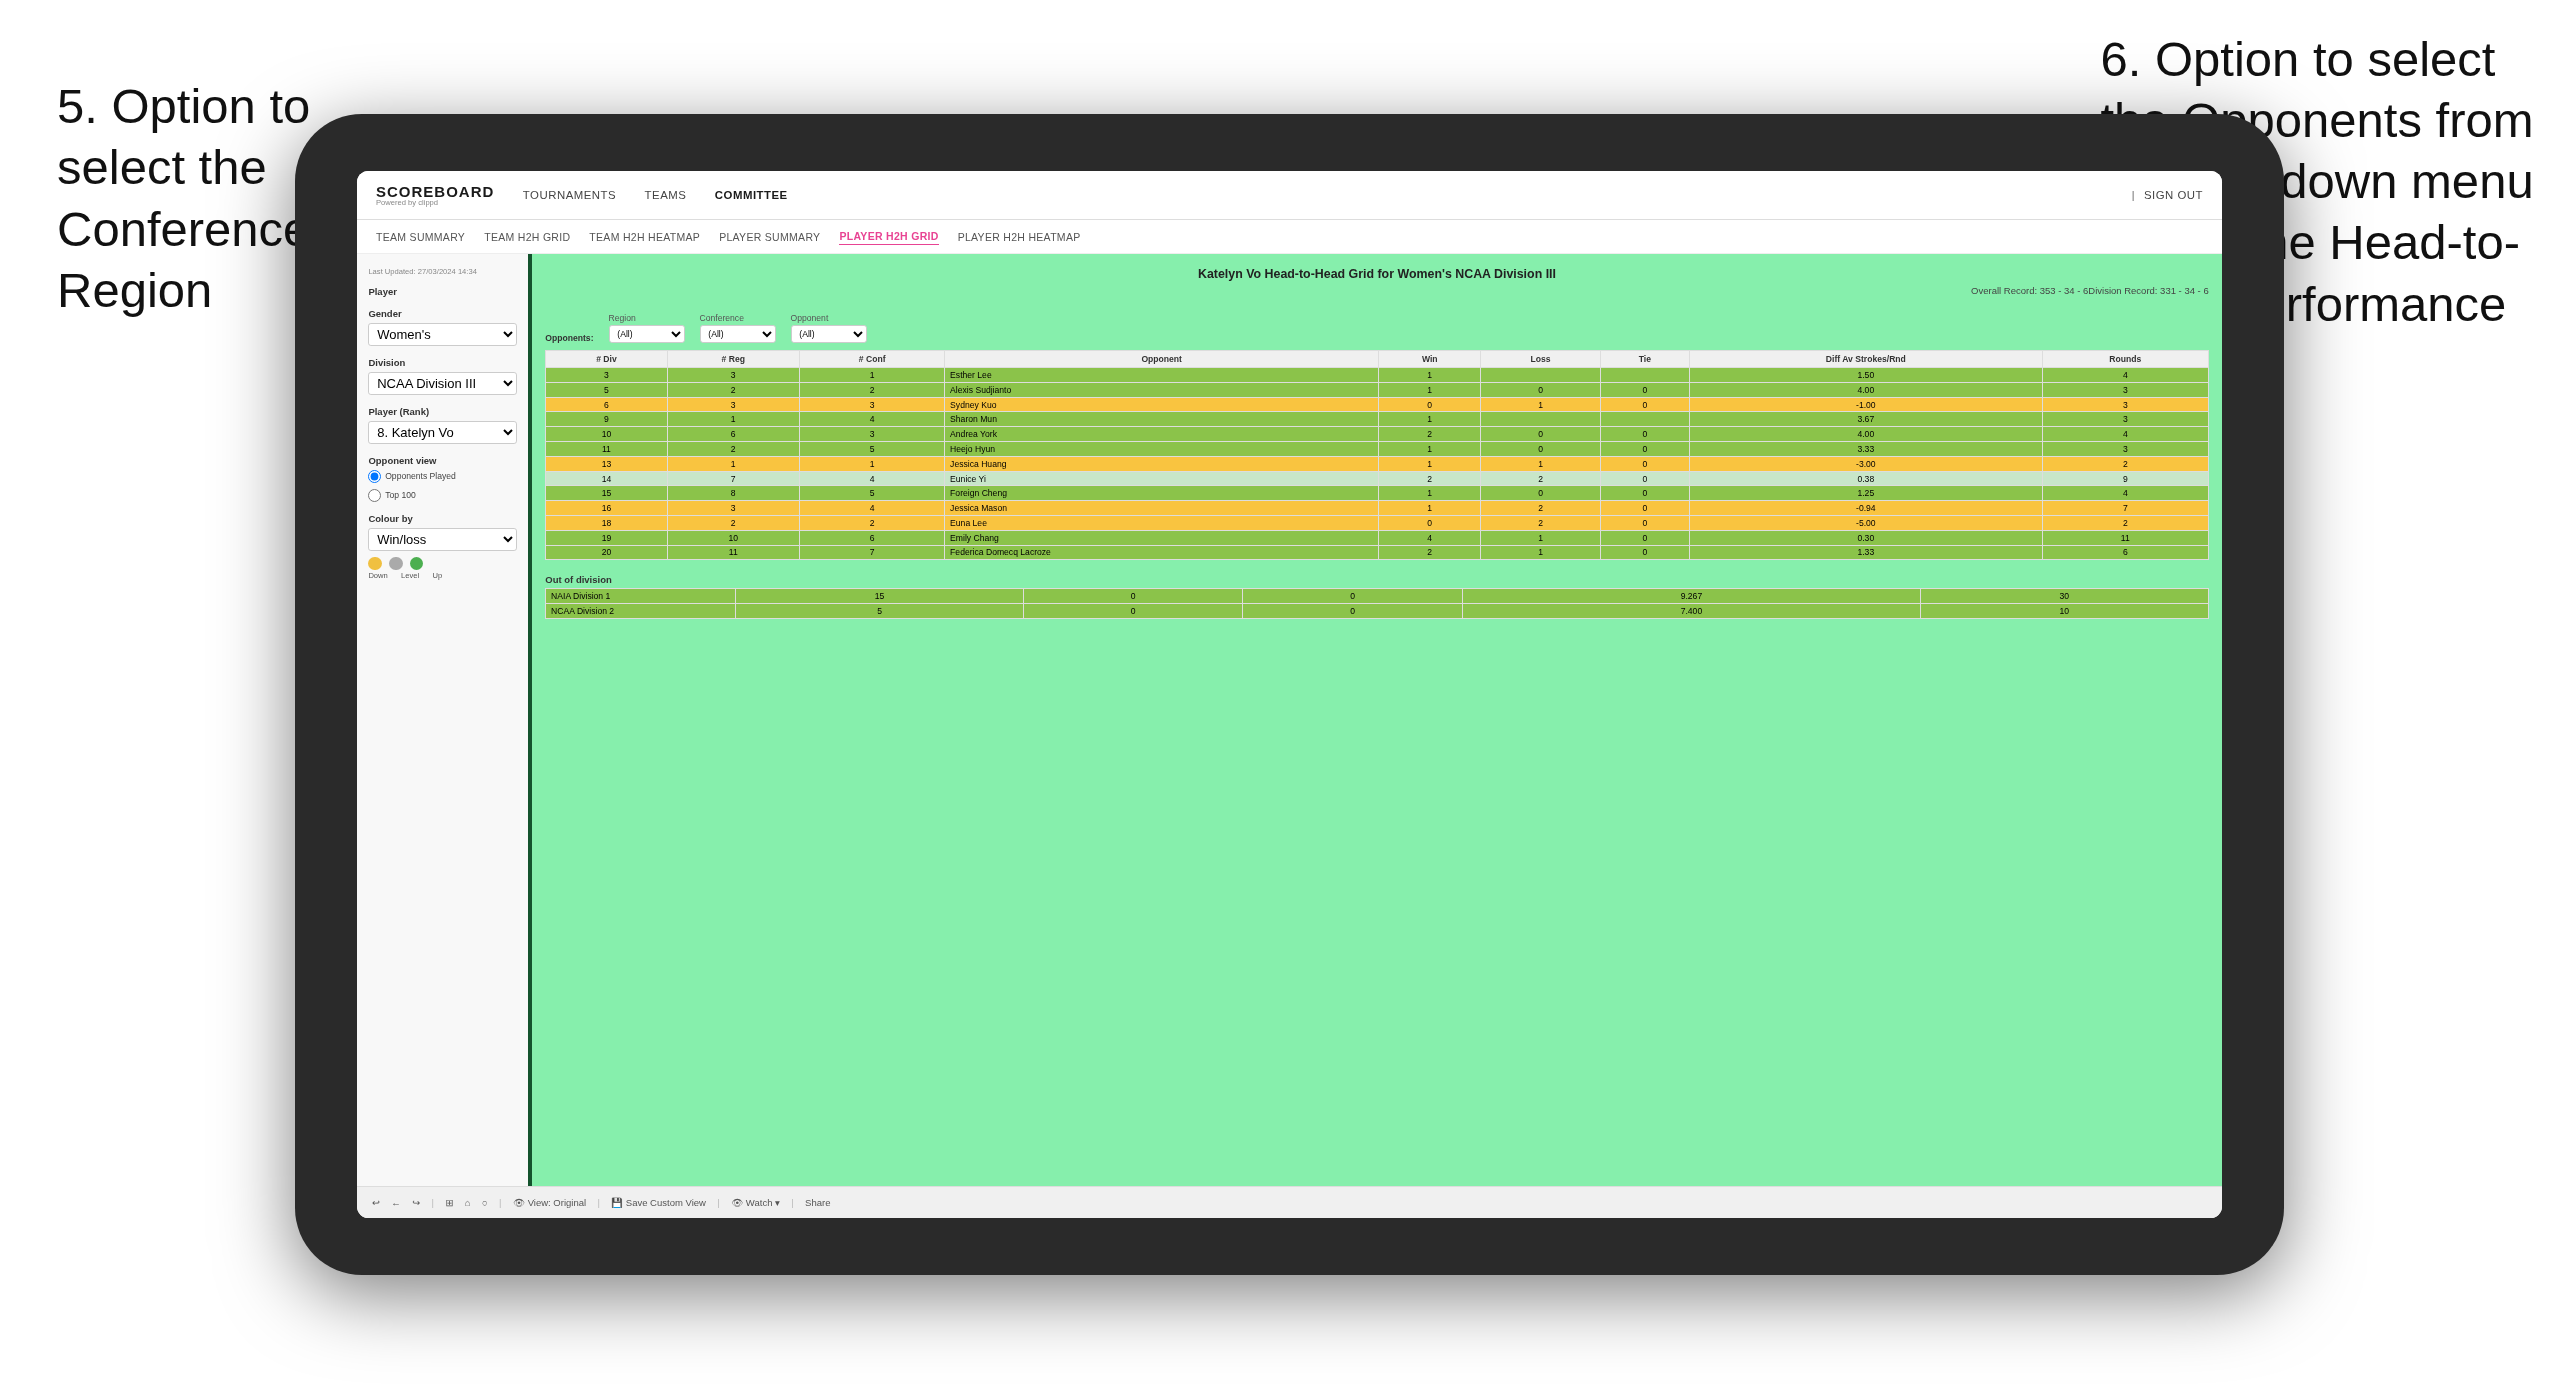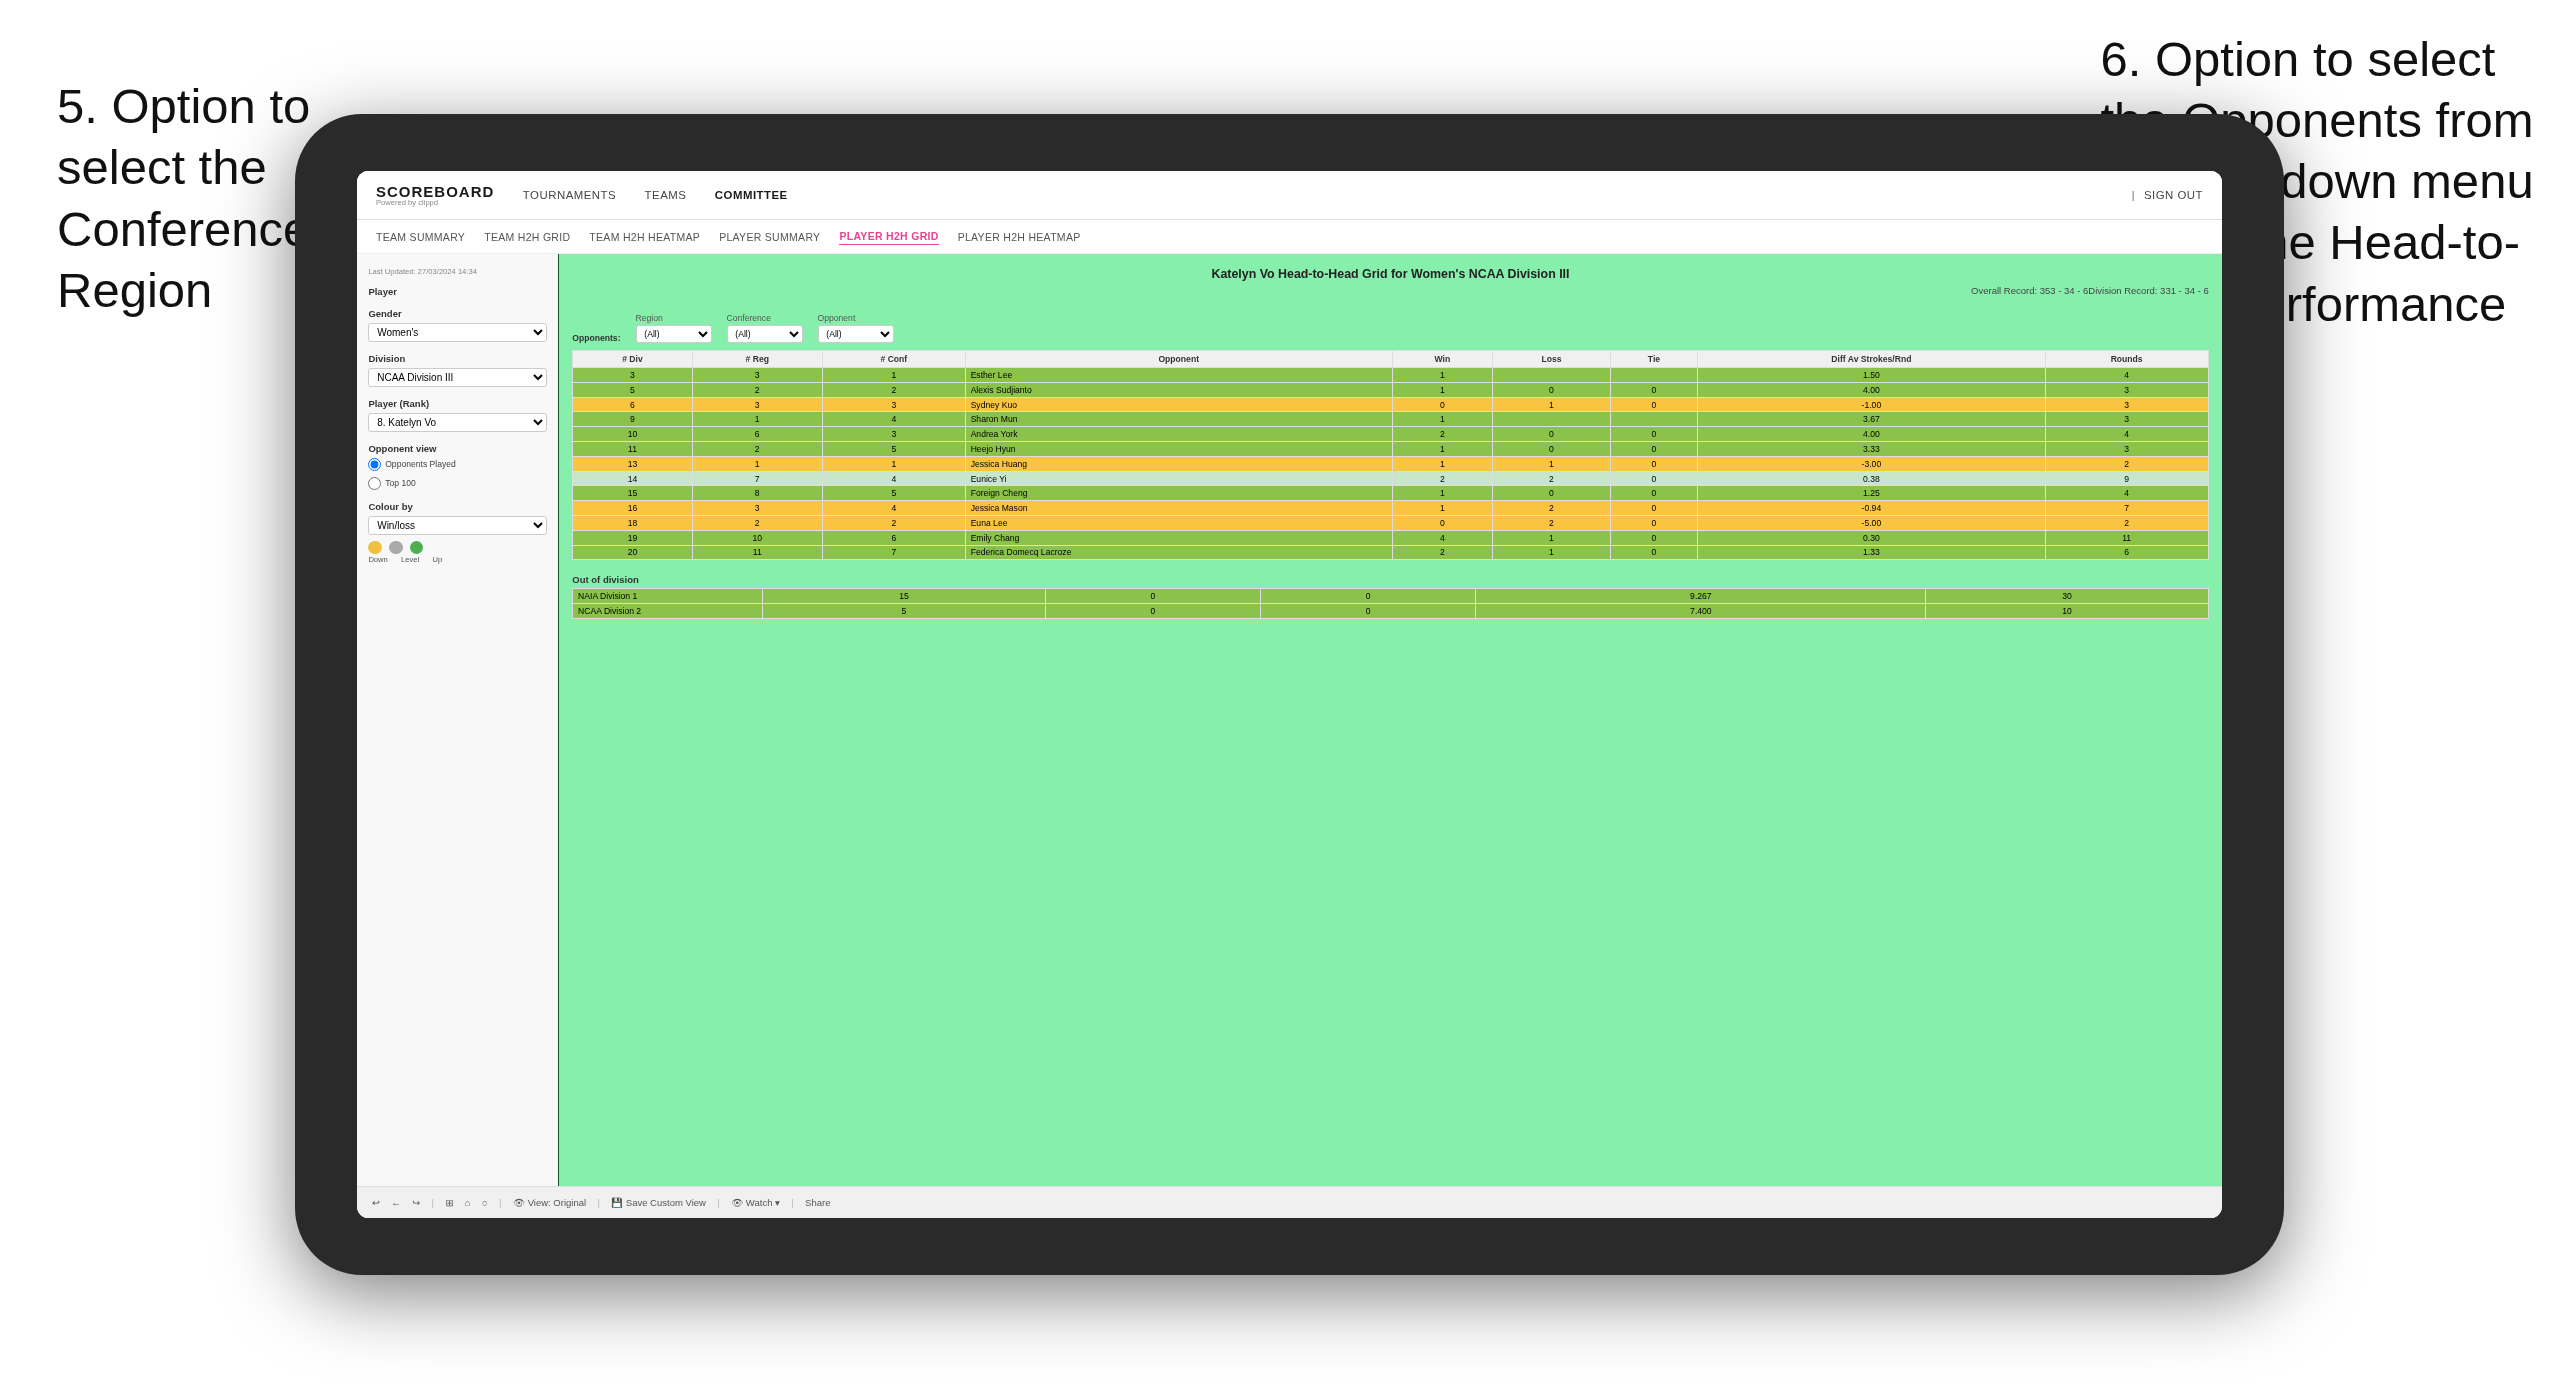--- a/index.html
+++ b/index.html
@@ -138,23 +138,23 @@
     
     .main-content {
       flex: 1;
       display: flex;
       overflow: hidden;
       background: #f0f0f0;
     }
 
     
     .sidebar {
-      width: 202px;
+      width: 175px;
       background: #f8f8f8;
-      border-right: 1px solid #14532d;
+      border-right: 4px solid #14532d;
       padding: 13.3px 11.4px;
       font-size: 9.5px;
       flex-shrink: 0;
     }
 
     .last-updated {
       font-size: 7.6px;
       color: #888;
       margin-bottom: 9.5px;
     }
@@ -165,21 +165,21 @@
 
     .sidebar-label {
       font-size: 9.5px;
       font-weight: bold;
       color: #333;
       margin-bottom: 3.8px;
     }
 
     .sidebar-select {
       width: 100%;
-      font-size: 10px;
+      font-size: 13px;
       padding: 1.9px 3.8px;
       border: 1px solid #ccc;
       background: #fff;
       border-radius: 2.9px;
     }
 
     .sidebar-radio-group {
       display: flex;
       flex-direction: column;
       gap: 6px;

